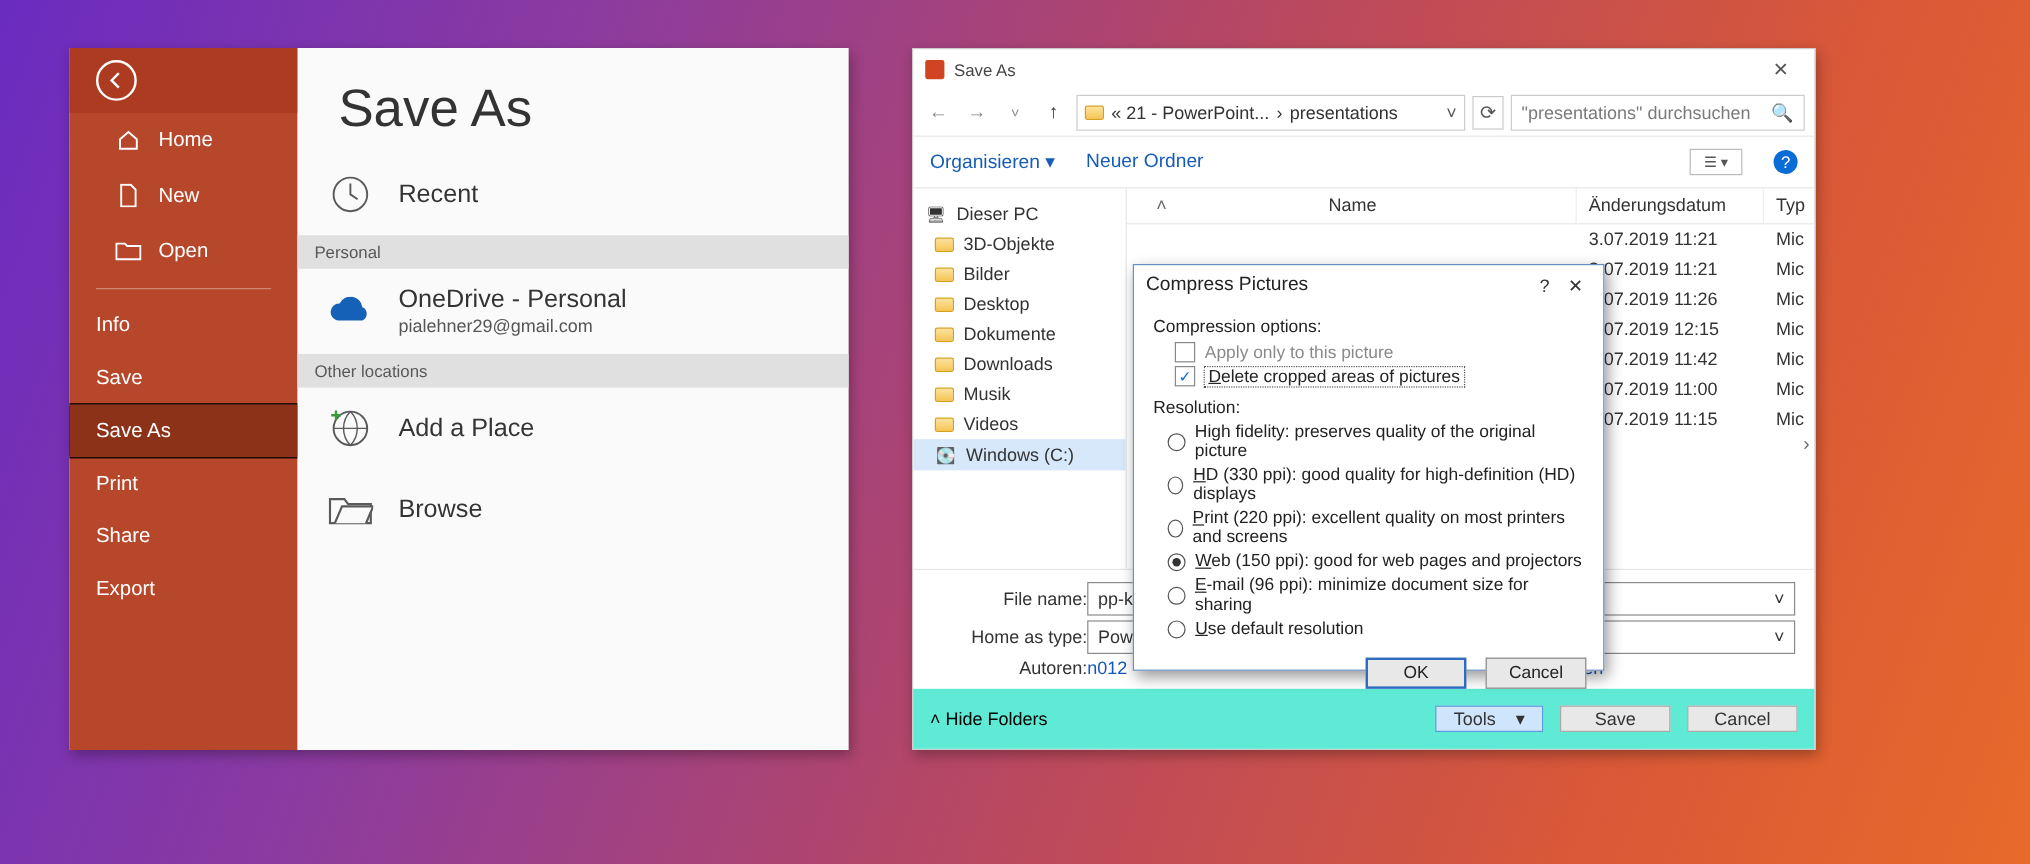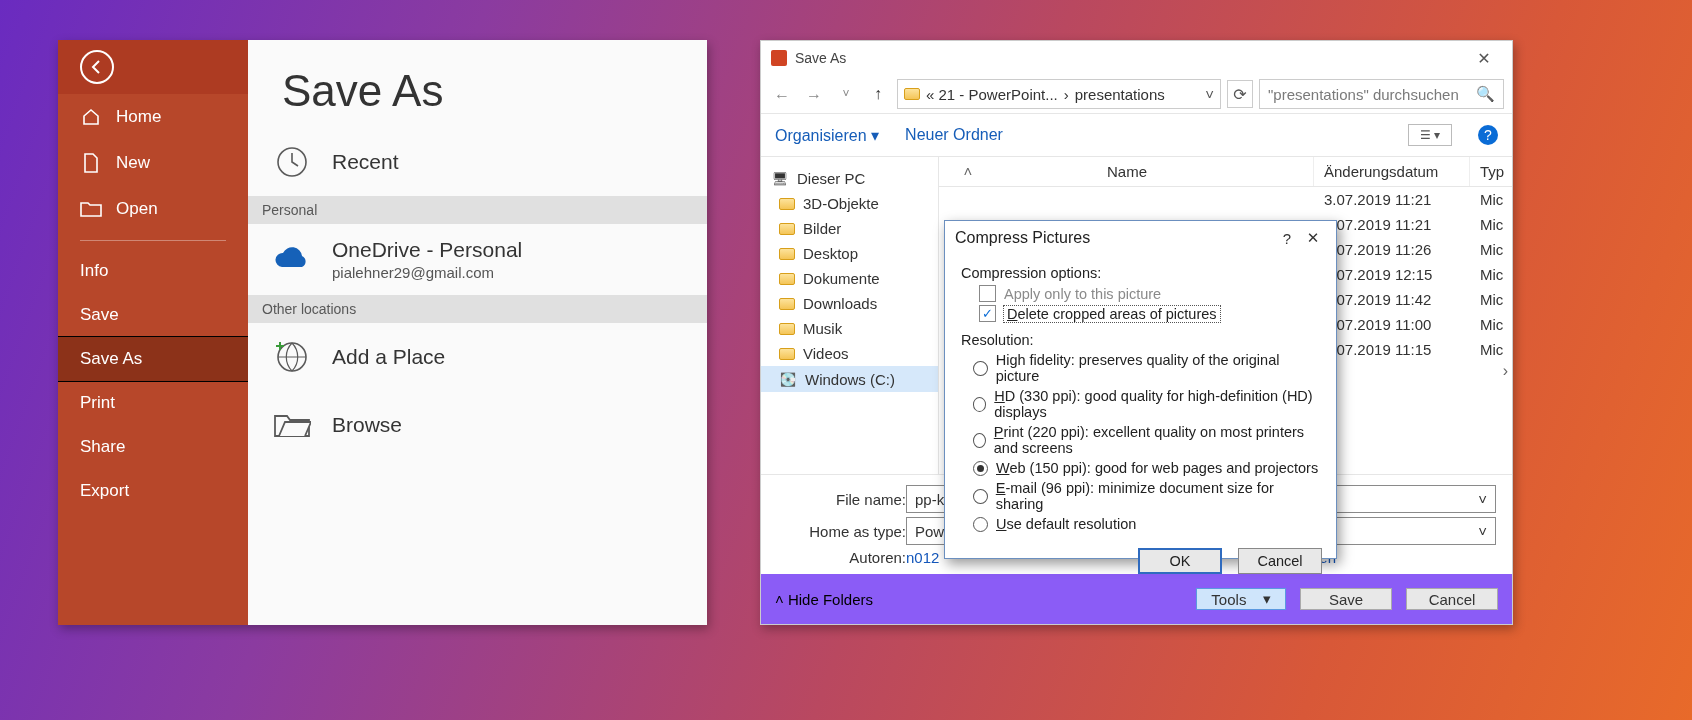--- a/index.html
+++ b/index.html
@@ -15,21 +15,21 @@
   }
   .pp-sidebar { width: 190px; background: #b7472a; color: #fff; display: flex; flex-direction: column; }
   .pp-back {
     height: 54px; display:flex; align-items:center; padding-left:22px; background:#ad3b22;
   }
   .pp-back-circle {
     width:34px; height:34px; border:2px solid #fff; border-radius:50%;
     display:flex; align-items:center; justify-content:center;
   }
   .pp-sidebar-item {
-    display:flex; align-items:center; gap:14px; padding:12px 22px; font-size:17px; cursor:pointer;
+    display:flex; align-items:center; gap:14px; padding:12px 38px; font-size:17px; cursor:pointer;
   }
   .pp-sidebar-item.indent { padding-left:22px; font-size:17px; }
   .pp-sidebar-item.active { background:#8c3219; box-shadow: 0 -1px 0 #000, 0 1px 0 #000; }
   .pp-sidebar-sep { height:1px; background:rgba(255,255,255,.35); margin:8px 22px; }
   .pp-sidebar-icon { width:22px; height:22px; flex:none; display:flex; align-items:center; justify-content:center; }
 
   .pp-main { flex:1; background:#fafafa; }
   .pp-title { font-size:44px; font-weight:300; color:#333; padding:26px 0 12px 34px; }
   .pp-loc-item {
     display:flex; align-items:center; gap:20px; padding:14px 0 14px 24px; font-size:21px; color:#343434;
@@ -86,21 +86,21 @@
   .last-row-arrow{height:20px;display:flex;justify-content:flex-end;padding-right:4px;color:#666;}
 
   .form-rows{padding:6px 16px 4px 0;font-size:15px;}
   .form-row{display:flex;align-items:center;margin:4px 0;}
   .form-row .lab{width:145px;text-align:right;color:#333;}
   .form-row .inp{flex:1;border:1px solid #8a8a8a;height:28px;padding:0 8px;color:#333;background:#fff;display:flex;align-items:center;}
   .form-row .inp.dd{justify-content:space-between;color:#333;}
   .form-row .trail{color:#1457bb;}
   .form-row .cut{width:130px;overflow:hidden;}
 
-  .dlg-footer{display:flex;align-items:center;gap:14px;padding:14px;background:#8b5cf6;font-size:15px;}
+  .dlg-footer{display:flex;align-items:center;gap:14px;padding:14px;background:#5eead4;font-size:15px;}
   .dlg-footer .spacer{flex:1;}
   .btn{width:92px;height:22px;border:1px solid #aaa;background:#e8e8e8;display:flex;align-items:center;justify-content:center;color:#333;}
   .btn.tool{background:#cfe5fb;border-color:#5b99e0;width:90px;justify-content:space-around;padding:0 6px;}
 
   
   .modal{
     position:absolute; left:944px; top:220px; width:393px; height:339px;
     background:#fff;border:1px solid #6b8fbf;box-shadow:3px 5px 12px rgba(0,0,0,.4);
     display:flex;flex-direction:column;font-size:14.5px;color:#222;
   }

